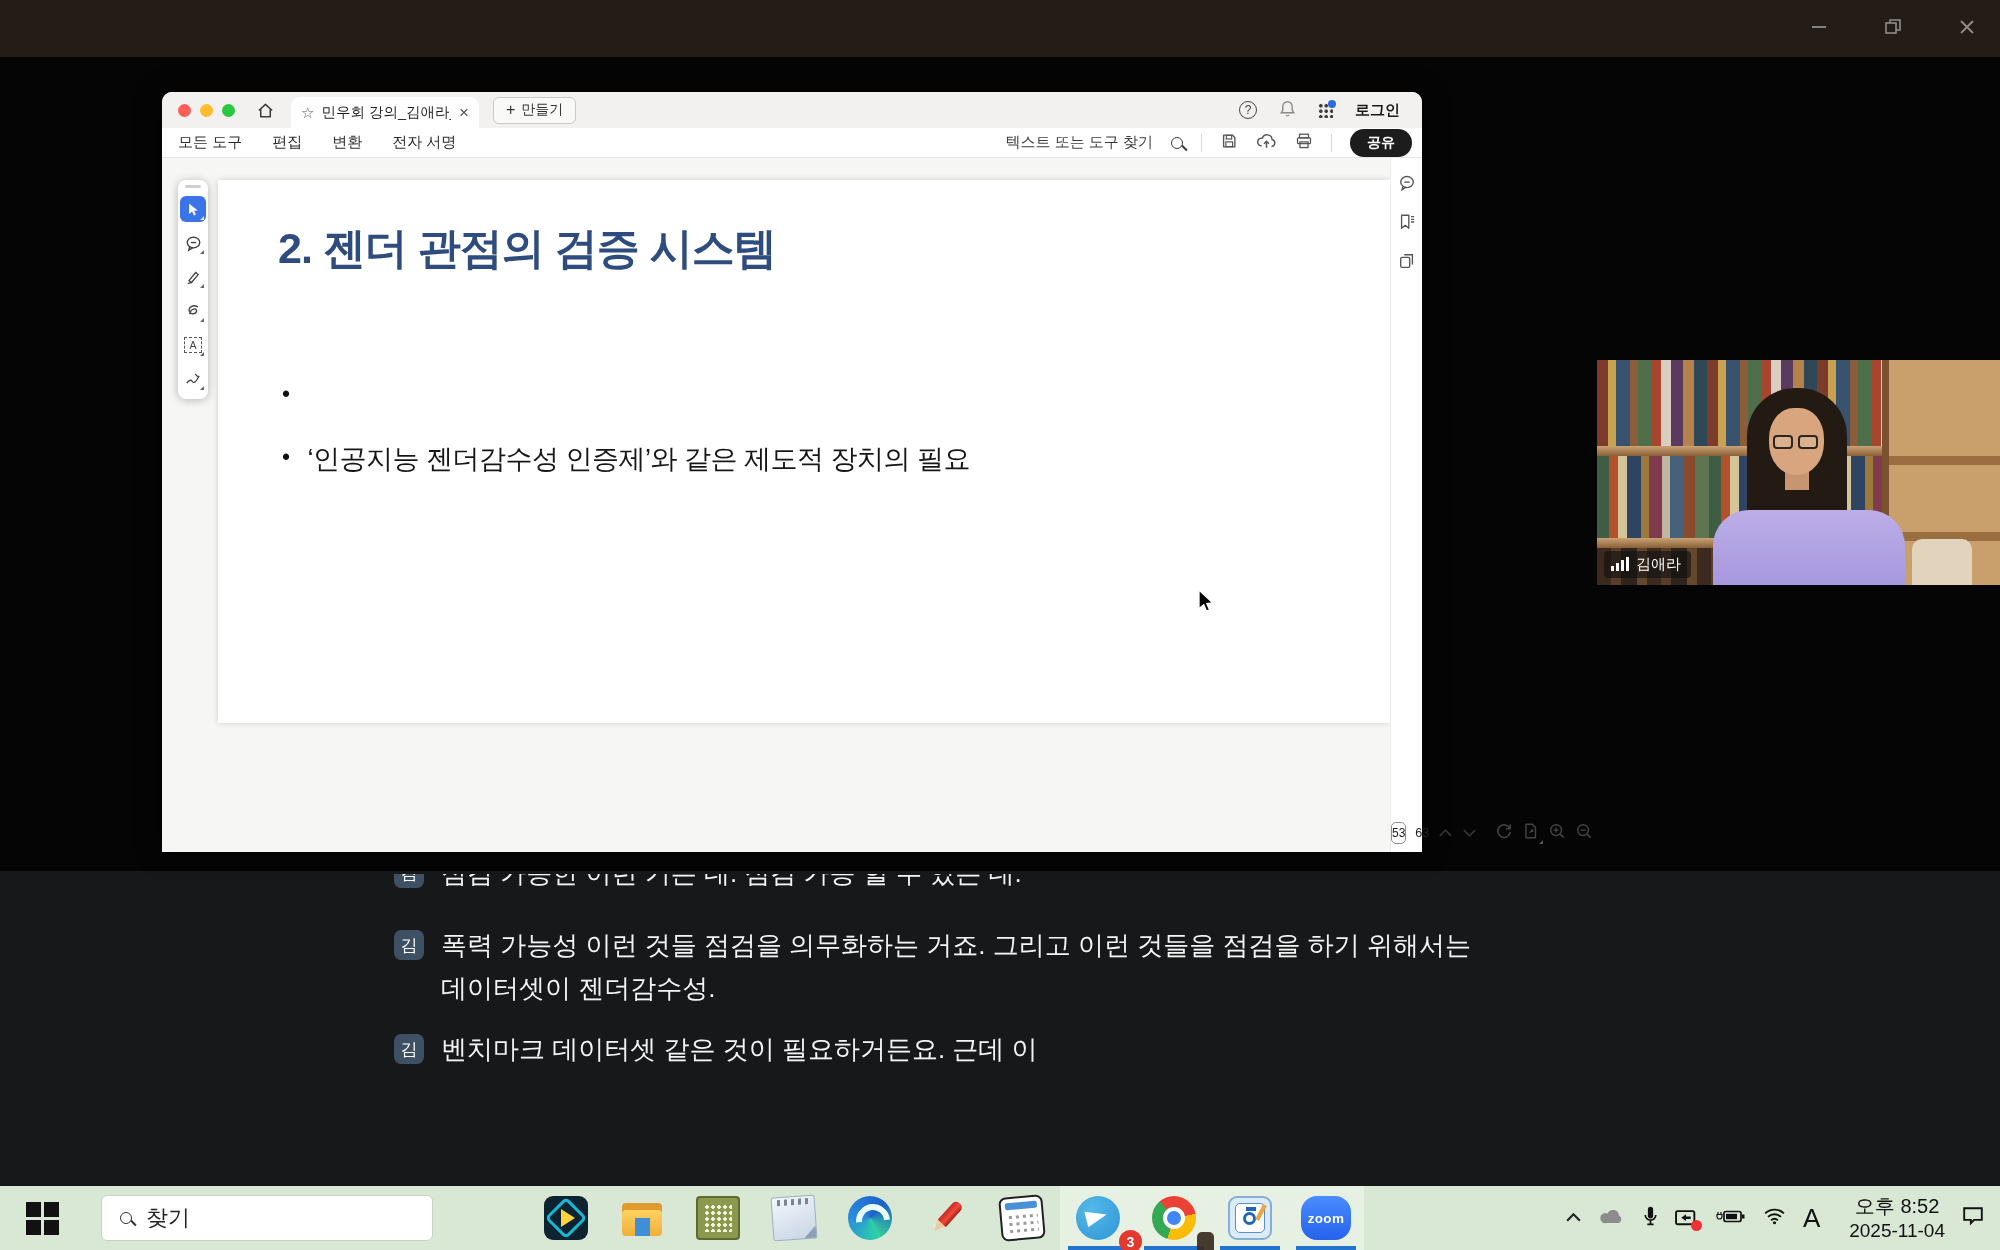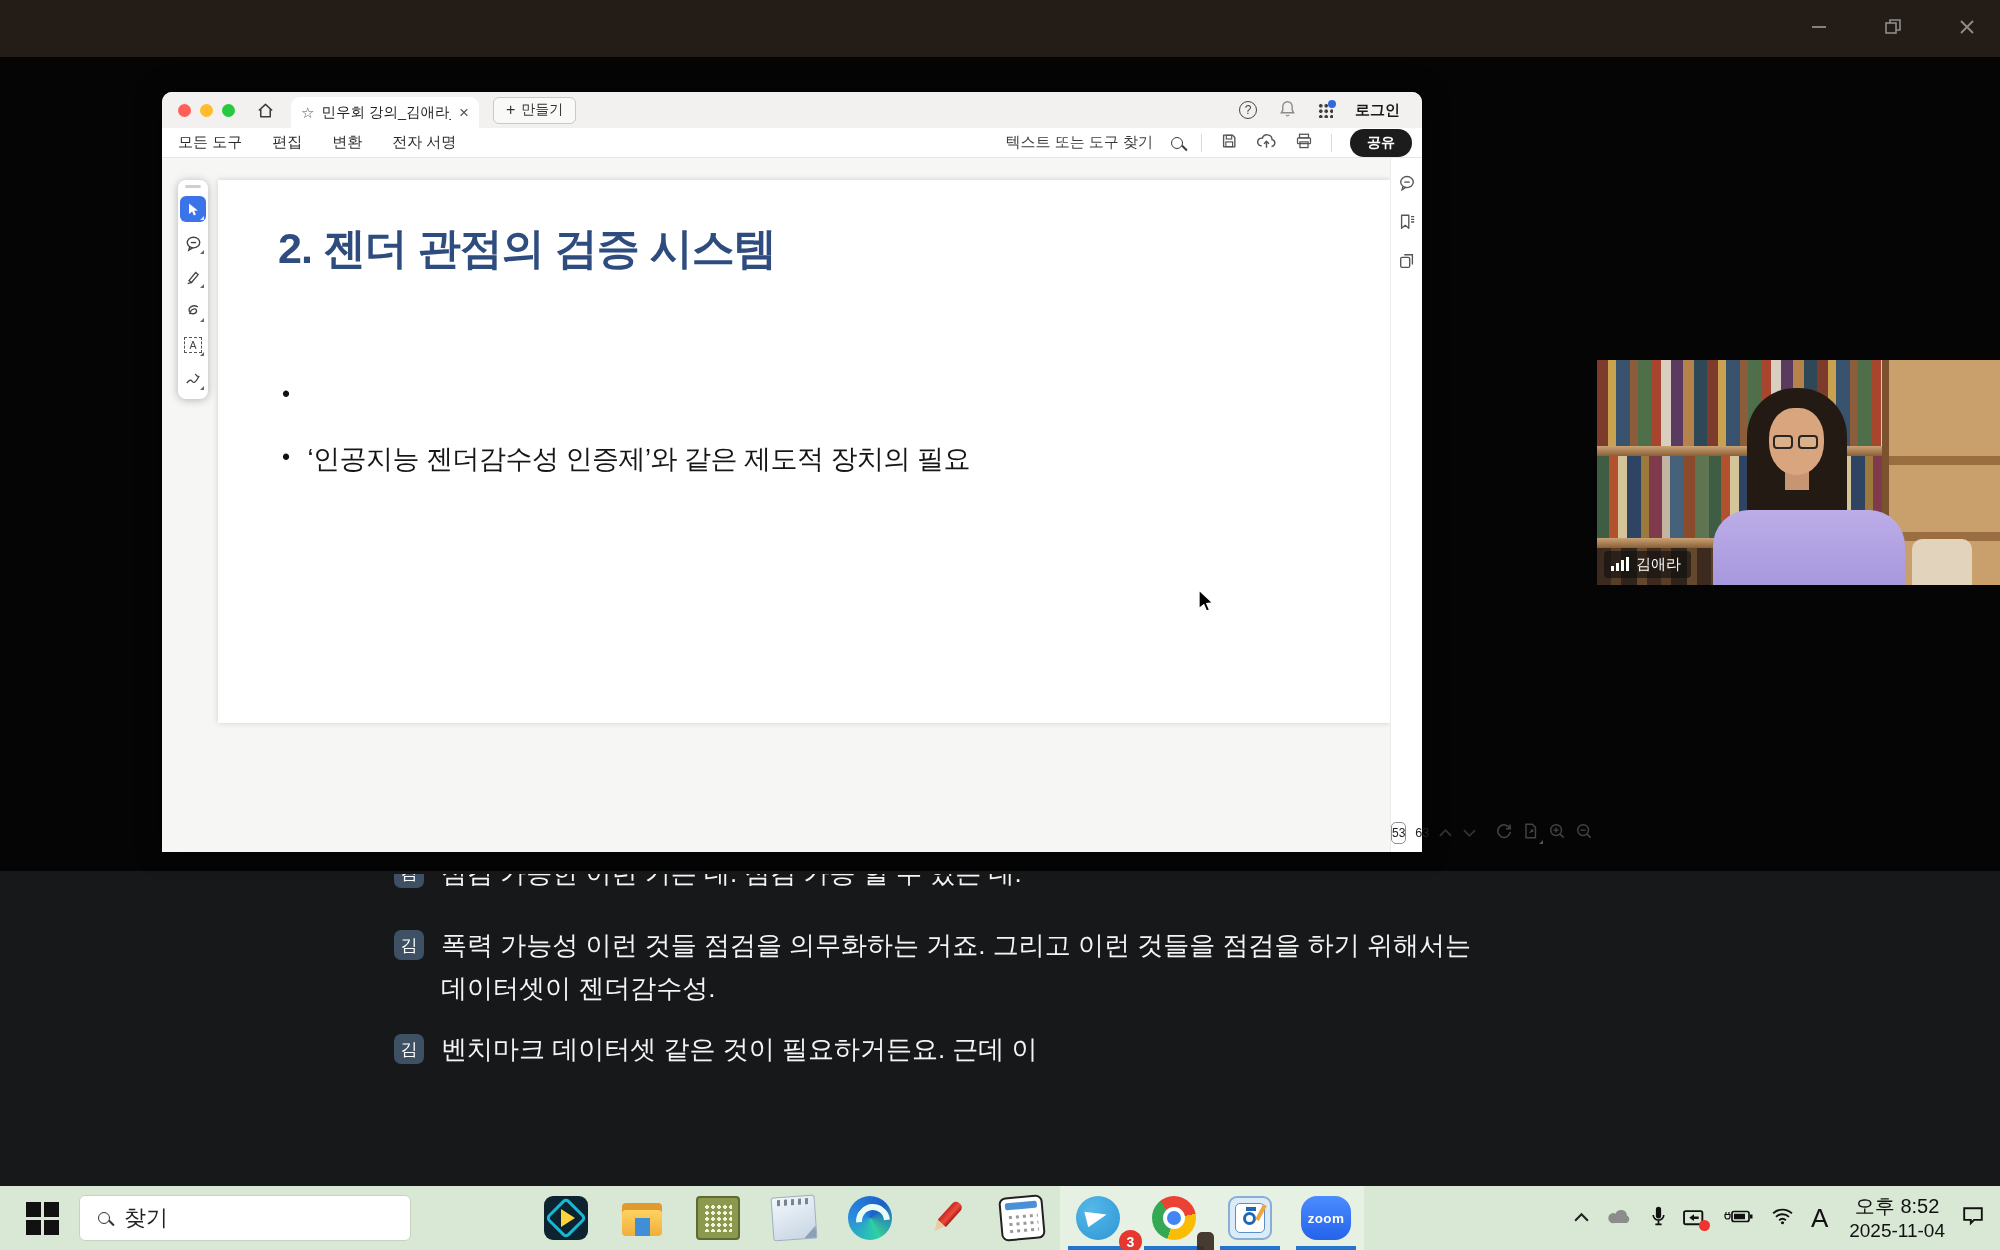--- a/index.html
+++ b/index.html
@@ -95,21 +95,21 @@
   .cap-row{position:absolute;left:394px;display:flex;gap:17px;align-items:flex-start}
   .cap-badge{width:30px;height:30px;border-radius:7px;background:#3d5064;color:#fff;font-size:17px;display:flex;align-items:center;justify-content:center;flex:none;margin-top:6px}
   .cap-text{font-size:26px;line-height:43px;color:#f4f4f4;max-width:1140px;word-break:keep-all}
   .cap-clip{position:absolute;left:394px;top:874px;height:26px;overflow:hidden}
   .cap-clip .inner{display:flex;gap:17px;align-items:flex-start;margin-top:-22px}
 
   
   .taskbar{position:absolute;left:0;bottom:0;width:2000px;height:64px;background:#d8e8d5;display:flex;align-items:center}
   .winlogo{margin-left:26px;width:33px;height:33px;display:grid;grid-template-columns:15px 15px;grid-template-rows:15px 15px;gap:3px}
   .winlogo i{background:#111}
-  .tsearch{margin-left:20px;width:332px;height:46px;background:#fff;border:1px solid #c4d4c2;border-radius:6px;display:flex;align-items:center;padding-left:18px;gap:14px}
+  .tsearch{margin-left:42px;width:332px;height:46px;background:#fff;border:1px solid #c4d4c2;border-radius:6px;display:flex;align-items:center;padding-left:18px;gap:14px}
   .tsearch .ring{border-color:#333}.tsearch .ring::after{background:#333}
   .tsearch-label{font-size:22px;color:#222}
   .slots{position:absolute;left:528px;bottom:0;display:flex;height:64px}
   .slot{width:76px;height:64px;display:flex;align-items:center;justify-content:center;position:relative}
   .slot.active{background:#e6f1e3}
   .slot.active::after{content:"";position:absolute;left:8px;right:8px;bottom:0;height:4px;background:#2374cc}
   .ic{width:44px;height:44px;position:relative}
   .ic-media{background:#0d2430;border-radius:9px}
   .ic-media::before{content:"";position:absolute;inset:7px;transform:rotate(45deg);border:3px solid #17b8d4;border-radius:5px}
   .ic-media::after{content:"";position:absolute;left:17px;top:13px;border-left:14px solid #ffd43a;border-top:9px solid transparent;border-bottom:9px solid transparent}
@@ -137,21 +137,21 @@
   .ic-chrome::after{content:"";position:absolute;left:15px;top:15px;width:14px;height:14px;background:#4285f4;border-radius:50%}
   .chrome-ov{position:absolute;right:-2px;bottom:-3px;width:17px;height:21px;background:#3a2a20;border-radius:5px 5px 2px 2px;opacity:.92;z-index:2}
   .ic-hwp{background:#dcebf8;border:2px solid #86aed6;border-radius:9px}
   .ic-hwp::before{content:"";position:absolute;inset:5px;background:#fff;border:1.5px solid #5b8fc9;border-radius:5px}
   .hg{position:absolute;left:13px;top:14px;width:13px;height:13px;border:3.5px solid #1f66b8;border-radius:50%}
   .hg::before{content:"";position:absolute;left:0;top:-8px;width:10px;height:3.5px;background:#1f66b8}
   .hp{position:absolute;right:7px;top:6px;width:4px;height:17px;background:#f0a23c;transform:rotate(28deg)}
   .ic-zoom{width:50px;height:44px;border-radius:16px;background:linear-gradient(180deg,#4a8cff,#2563eb);display:flex;align-items:center;justify-content:center;color:#fff;font-size:13.5px;font-weight:bold;letter-spacing:.3px}
   .tray{margin-left:auto;display:flex;align-items:center;gap:17px;margin-right:16px}
   .cloudg{width:27px;height:17px}
-  .clock{text-align:center;color:#111;line-height:1.25;margin-left:4px}
+  .clock{text-align:center;color:#111;line-height:1.25;margin-left:12px}
   .clock .tm{font-size:20px}
   .clock .dt{font-size:19px}
   .ime{font-size:26px;color:#111}
   .cast{position:relative;display:flex}
   .cast .rd{position:absolute;right:-4px;bottom:-3px;width:11px;height:11px;border-radius:50%;background:#e33}
 </style>
 </head>
 <body>
 
 <div class="titlebar">

